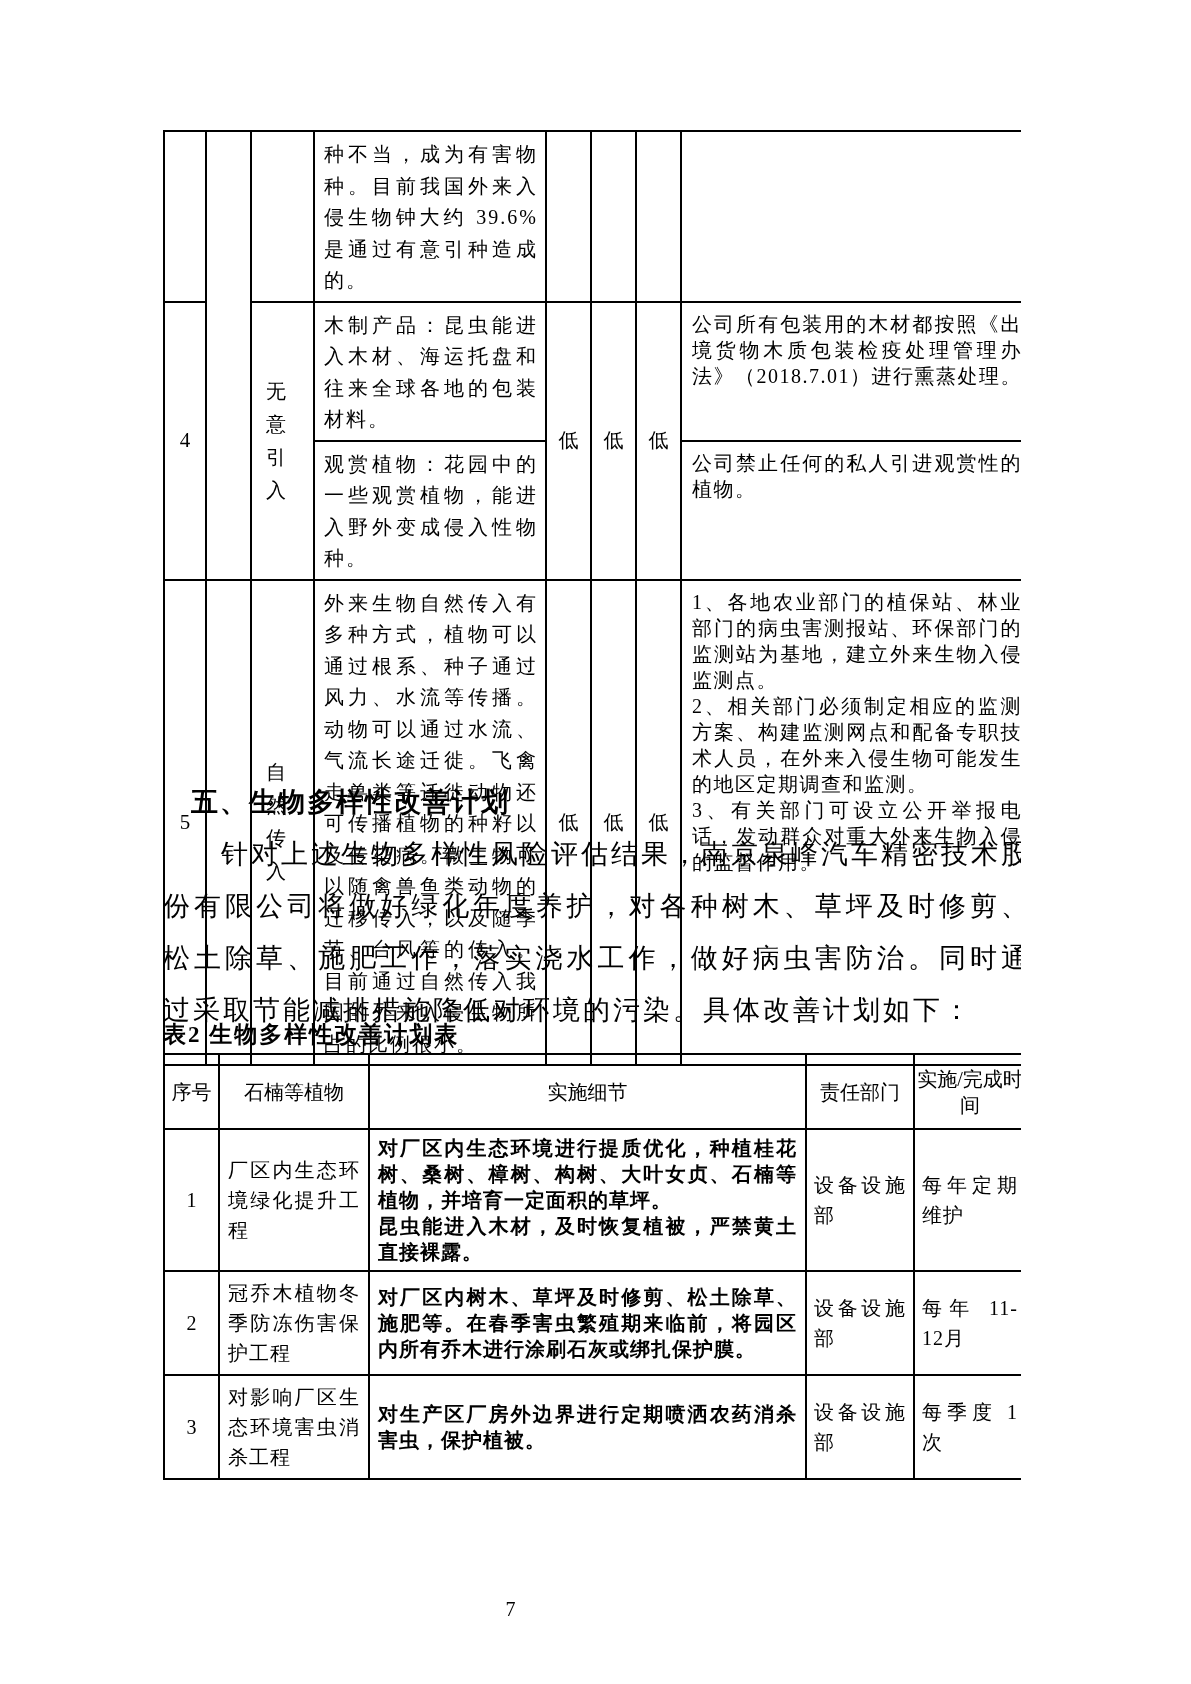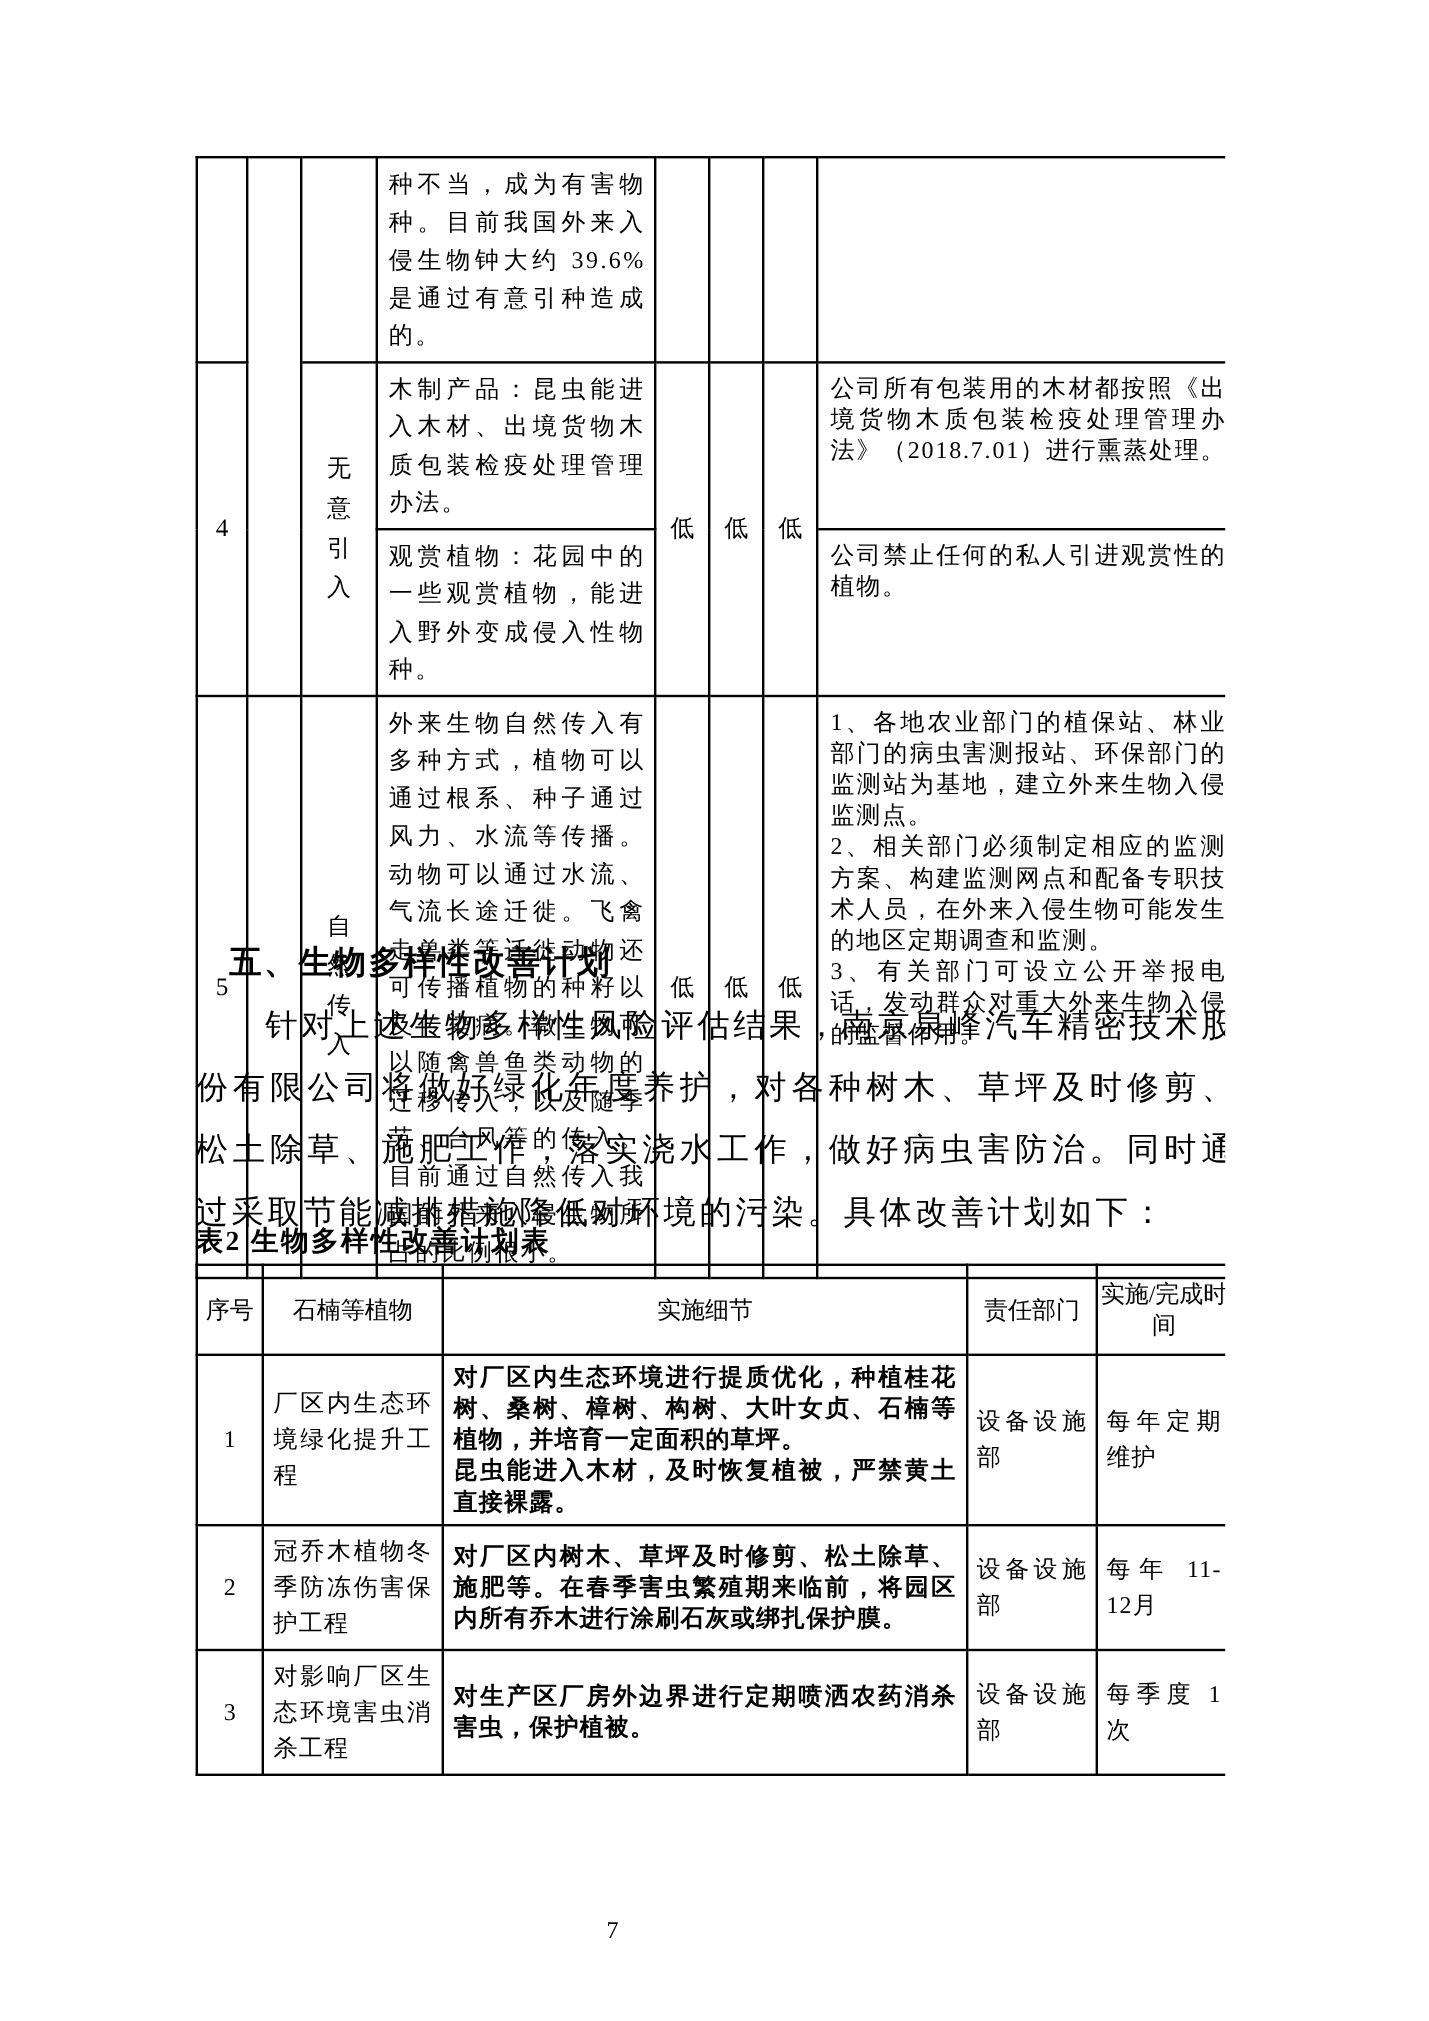--- a/index.html
+++ b/index.html
@@ -11,21 +11,21 @@
     color:#000;
     overflow:hidden;
   }
   table{border-collapse:collapse;table-layout:fixed;}
   td{border:2px solid #000;box-sizing:border-box;overflow:hidden;}
 
   
   #risk-table{position:absolute;left:163px;top:130px;width:867px;}
   #risk-table td{font-size:20px;}
   #risk-table .num{ text-align:center;vertical-align:middle;font-size:21px;}
-  #risk-table .cat{ text-align:center;vertical-align:middle;line-height:33px;padding:14px;}
+  #risk-table .cat{ text-align:left;vertical-align:middle;line-height:33px;padding:14px;}
   #risk-table .risk{text-align:center;vertical-align:middle;}
   #risk-table .desc{
     vertical-align:top;text-align:justify;
     padding:7px 7px 4px 9px;line-height:31.5px;letter-spacing:2px;
   }
   #risk-table .measure{
     vertical-align:top;text-align:justify;
     padding:8px 8px 4px 10px;line-height:26px;letter-spacing:1.5px;
   }
 
@@ -90,21 +90,21 @@
       <td class="cat"></td>
       <td class="desc">种不当，成为有害物种。目前我国外来入侵生物钟大约 39.6%是通过有意引种造成的。</td>
       <td class="risk"></td>
       <td class="risk"></td>
       <td class="risk"></td>
       <td class="measure"></td>
     </tr>
     <tr style="height:107px">
       <td class="num" rowspan="2">4</td>
       <td class="cat" rowspan="2">无意引入</td>
-      <td class="desc">木制产品：昆虫能进入木材、出境货物木质包装检疫处理管理办法。</td>
+      <td class="desc">木制产品：昆虫能进入木材、海运托盘和往来全球各地的包装材料。</td>
       <td class="risk" rowspan="2">低</td>
       <td class="risk" rowspan="2">低</td>
       <td class="risk" rowspan="2">低</td>
       <td class="measure">公司所有包装用的木材都按照《出境货物木质包装检疫处理管理办法》（2018.7.01）进行熏蒸处理。</td>
     </tr>
     <tr style="height:77px">
       <td class="desc">观赏植物：花园中的一些观赏植物，能进入野外变成侵入性物种。</td>
       <td class="measure">公司禁止任何的私人引进观赏性的植物。</td>
     </tr>
     <tr style="height:340px">

